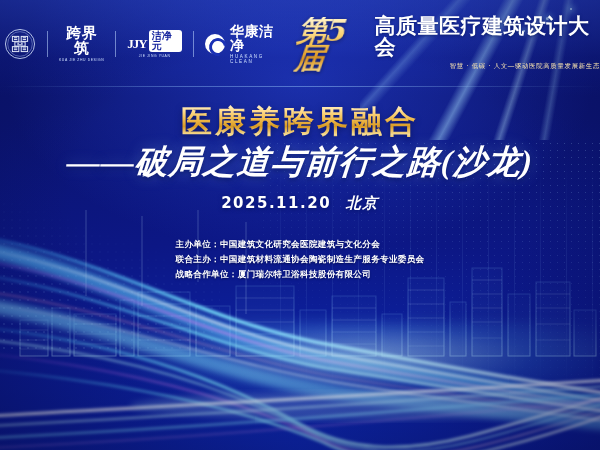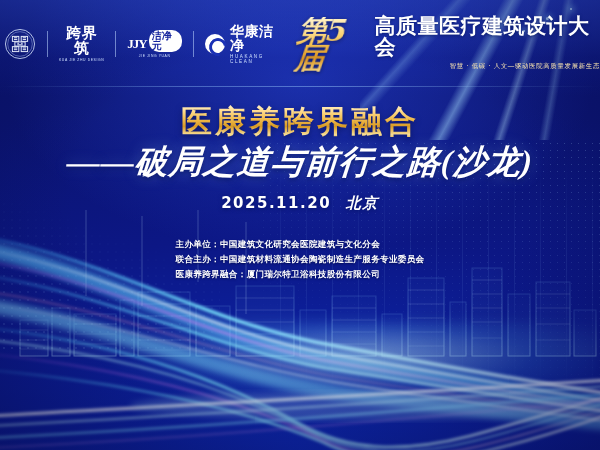--- a/index.html
+++ b/index.html
@@ -59,21 +59,21 @@
   .header{position:absolute;left:0;top:0;width:100%;height:88px;display:flex;align-items:center;}
   .logos{display:flex;align-items:center;gap:0;padding-left:4px;}
   .emblem{width:32px;height:32px;flex:0 0 auto;}
   .divider{width:1px;height:26px;background:rgba(190,215,255,.55);margin:0 11px;flex:0 0 auto;}
   .logo-cn{color:#fff;font-weight:bold;letter-spacing:.5px;line-height:1;}
   .kjz{font-size:15px;font-family:"DejaVu Sans",sans-serif;}
   .kjz-sub{font-size:3.4px;color:#cfe0ff;letter-spacing:.6px;margin-top:2px;white-space:nowrap;}
   .jjy-wrap{display:flex;flex-direction:column;align-items:center;}
   .jjy-row{display:flex;align-items:flex-end;gap:2px;}
   .jjy-mark{font-size:13px;font-weight:bold;color:#fff;letter-spacing:-1px;font-family:"Liberation Serif",serif;}
-  .jjy-badge{background:#fff;color:#15249e;font-size:10px;font-weight:bold;border-radius:10px;padding:1px 3px;line-height:1;display:inline-flex;align-items:center;gap:1px;}
+  .jjy-badge{background:#fff;color:#15249e;font-size:10px;font-weight:bold;border-radius:3px;padding:1px 3px;line-height:1;display:inline-flex;align-items:center;gap:1px;}
   .hk-wrap{display:flex;align-items:center;gap:5px;}
   .hk-mark{width:20px;height:20px;border-radius:50%;background:#fff;position:relative;flex:0 0 auto;}
   .hk-mark:after{content:"";position:absolute;left:4px;top:4px;width:12px;height:12px;border-radius:50%;
     border:3px solid #1a31b5;border-right-color:transparent;transform:rotate(34deg);}
   .hk-text{display:flex;flex-direction:column;}
   .hk-cn{font-size:14px;font-weight:bold;color:#fff;line-height:1;letter-spacing:.5px;}
   .hk-en{font-size:4.6px;color:#cfe0ff;letter-spacing:1.6px;margin-top:2px;}
 
   .conf{display:flex;align-items:flex-end;margin-left:10px;}
   .di5{font-size:30px;font-weight:bold;line-height:.92;letter-spacing:-1px;font-family:"DejaVu Serif",serif;font-style:italic;
@@ -293,17 +293,17 @@
   <div class="main">
     <div class="title-main">医康养跨界融合</div>
     <div class="title-sub">——破局之道与前行之路(沙龙)</div>
     <div class="date-row">
       <span>2025.11.20</span>
       <span class="date-city">北京</span>
     </div>
     <div class="orgs">
       <div class="org-line">主办单位：中国建筑文化研究会医院建筑与文化分会</div>
       <div class="org-line">联合主办：中国建筑材料流通协会陶瓷制造生产服务专业委员会</div>
-      <div class="org-line">医康养跨界融合：厦门瑞尔特卫浴科技股份有限公司</div>
+      <div class="org-line">战略合作单位：厦门瑞尔特卫浴科技股份有限公司</div>
     </div>
   </div>
 
 </div>
 
 </body></html>

